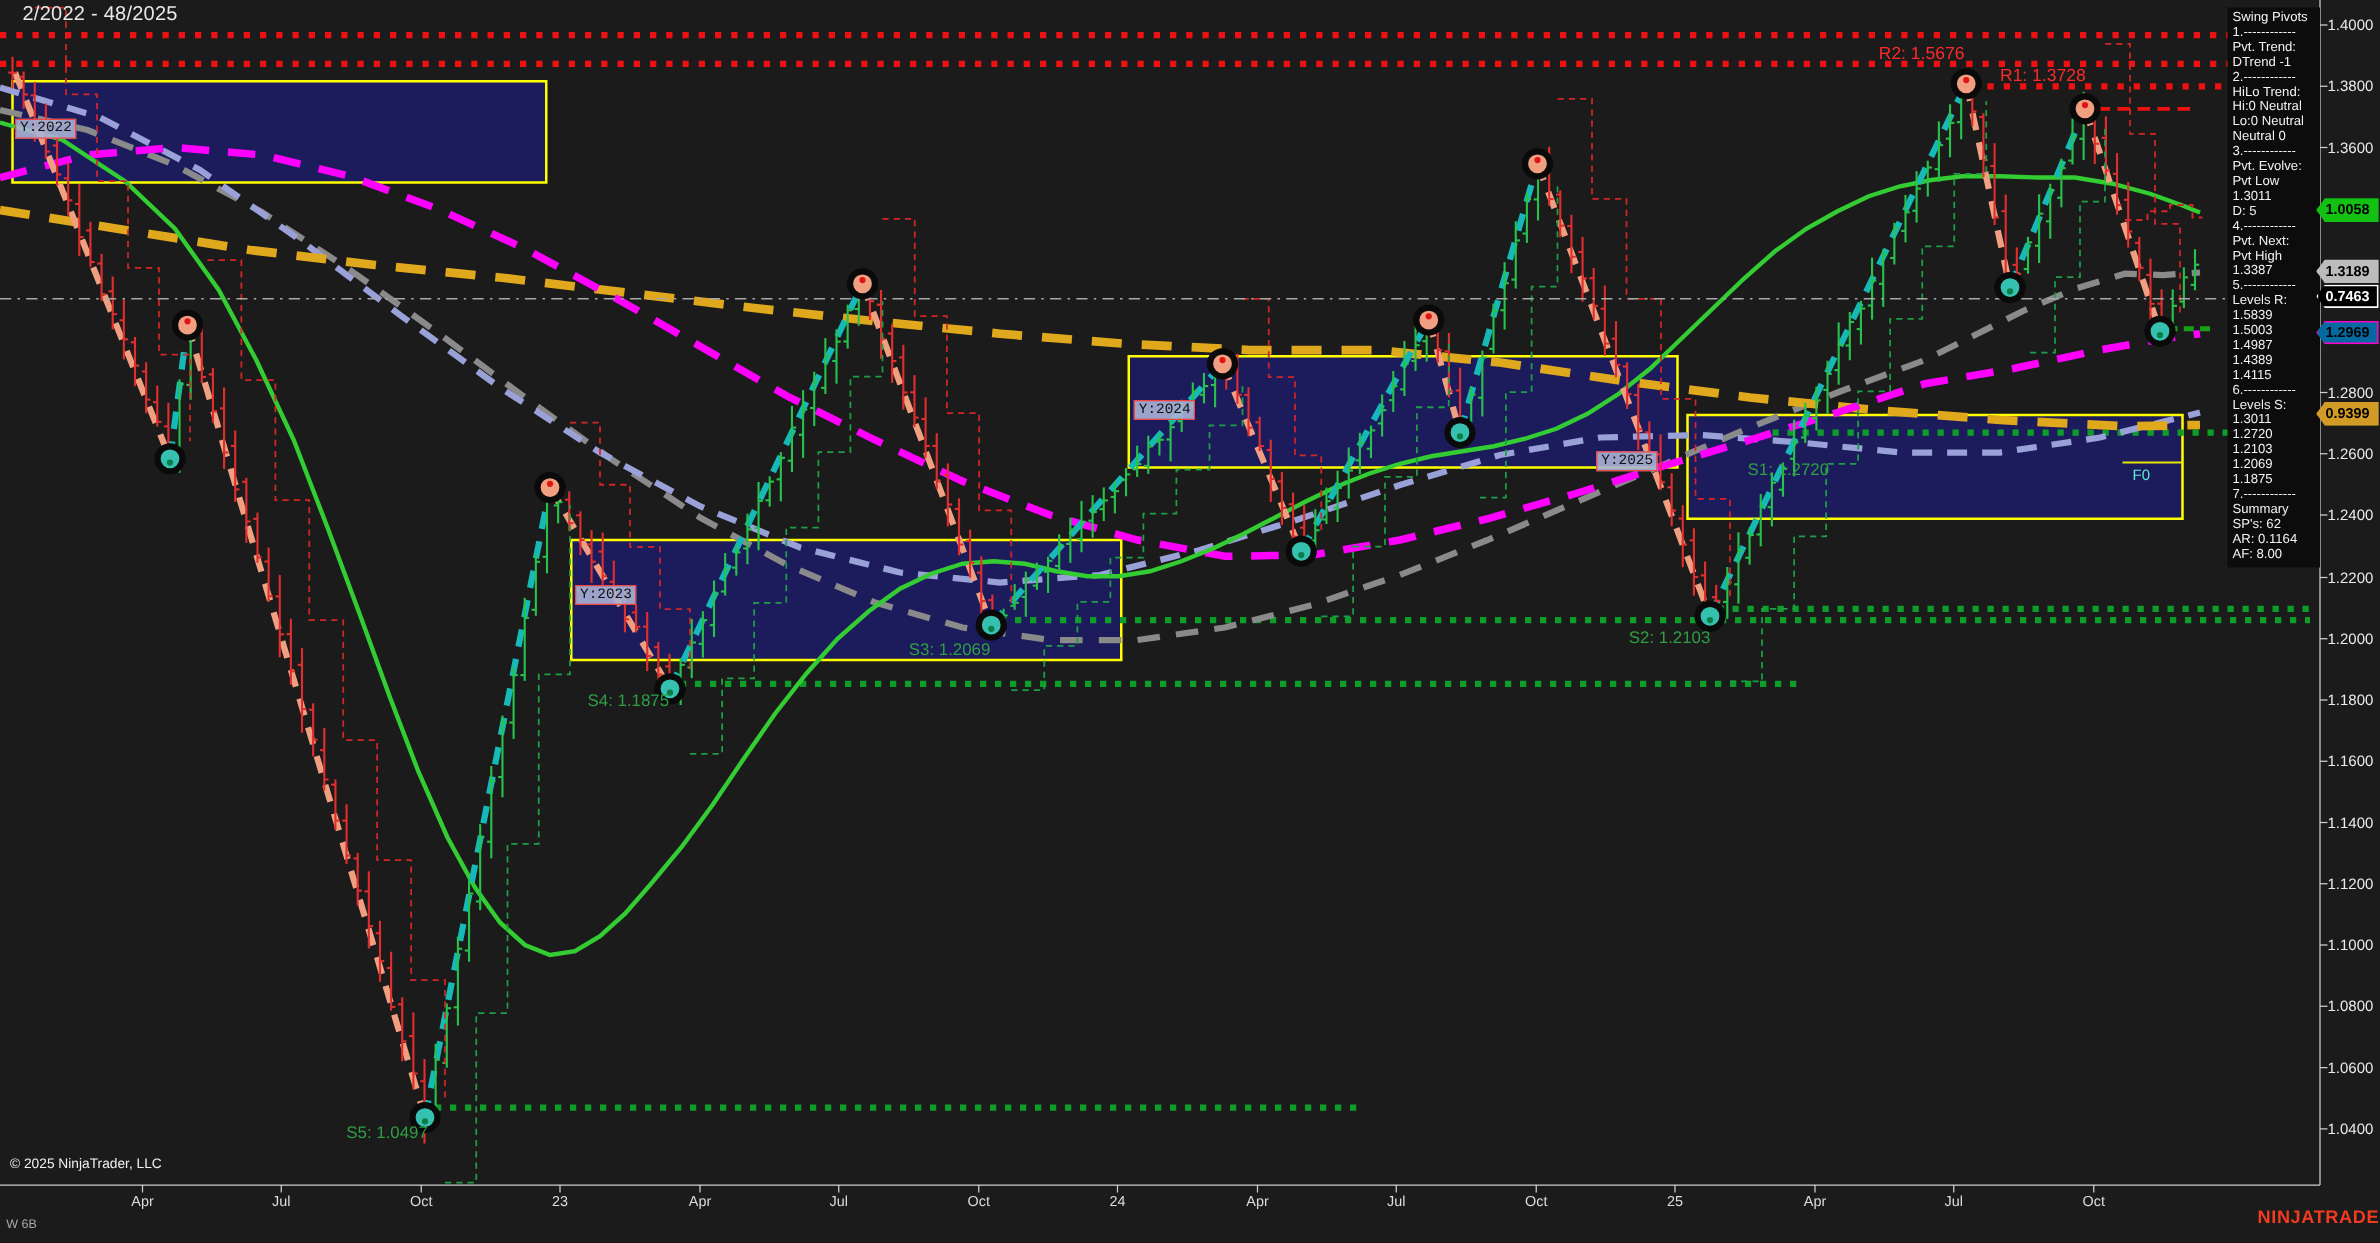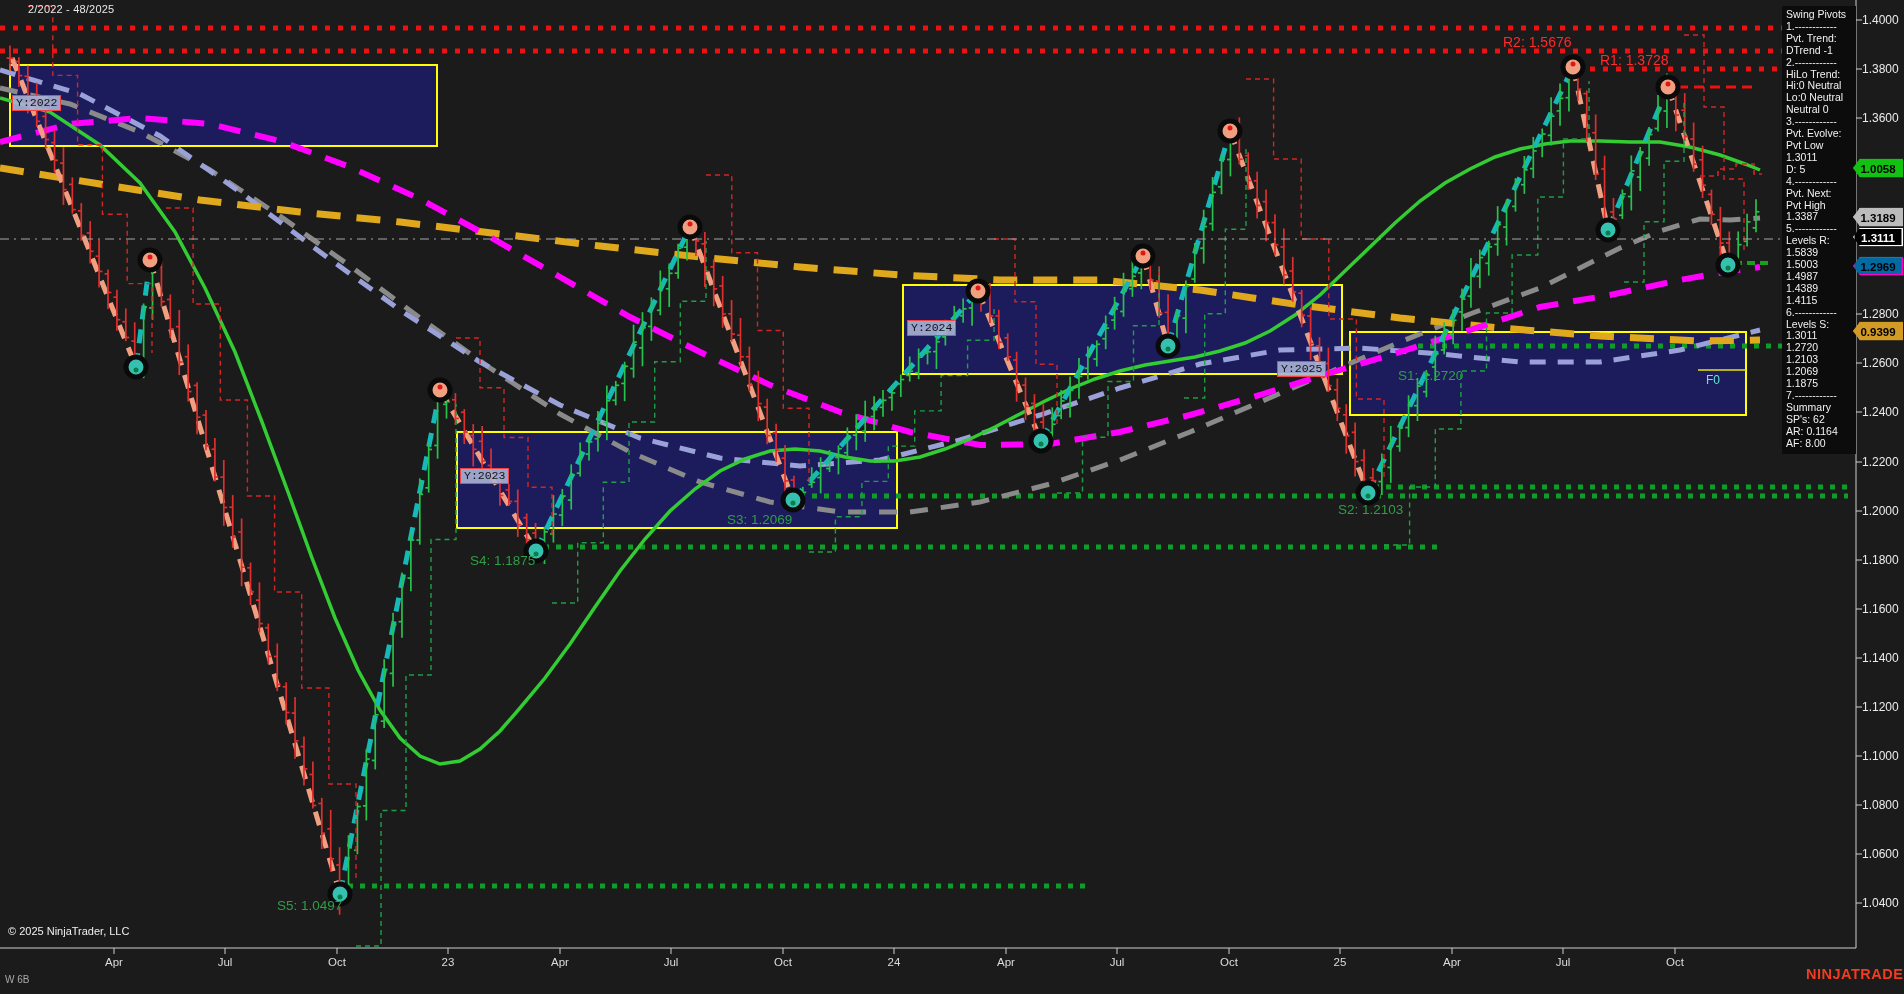--- a/index.html
+++ b/index.html
@@ -1,19 +1,19 @@
 <!DOCTYPE html>
 <html><head>
 <meta charset="utf-8">
 <style>
   html,body{margin:0;padding:0;background:#141414;}
   #app{position:relative;width:1904px;height:994px;background:#1b1b1b;overflow:hidden;
        font-family:"Liberation Sans",sans-serif;}
   #chart-svg{position:absolute;left:0;top:0;}
-  .daterange{position:absolute;left:28px;top:3px;font-size:11px;color:#e8e8e8;letter-spacing:.2px;}
+  .daterange{position:absolute;left:18px;top:3px;font-size:16px;color:#e8e8e8;letter-spacing:.2px;}
   .titlebox{position:absolute;left:8px;top:15px;width:250px;height:62px;background:rgba(8,8,8,.88);padding:2px 6px;}
   .titlebox .t1{font-size:22px;color:#ffffff;line-height:26px;}
   .titlebox .t2{font-size:20px;color:#c7cdf2;line-height:26px;}
   .panel{position:absolute;left:1782px;top:6px;width:70px;background:#0c0c0c;padding:3px 0 4px 4px;}
   .panel div{font-size:10.5px;line-height:11.9px;color:#f2f2f2;white-space:nowrap;}
   .pricelabel{position:absolute;left:1862px;font-size:12px;color:#ececec;transform:translateY(-50%);}
   .badge{position:absolute;left:1853px;width:50px;height:19px;transform:translateY(-50%);
          clip-path:polygon(0 50%,14% 0,100% 0,100% 100%,14% 100%);
          font-size:11.5px;font-weight:bold;display:flex;align-items:center;justify-content:center;}
   .timelabel{position:absolute;top:956px;font-size:11.5px;color:#dcdcdc;transform:translateX(-50%);}
@@ -1200,21 +1200,21 @@
       <div class="pricelabel" style="top: 560px;">1.1800</div>
       <div class="pricelabel" style="top: 609px;">1.1600</div>
       <div class="pricelabel" style="top: 658px;">1.1400</div>
       <div class="pricelabel" style="top: 707px;">1.1200</div>
       <div class="pricelabel" style="top: 756px;">1.1000</div>
       <div class="pricelabel" style="top: 805px;">1.0800</div>
       <div class="pricelabel" style="top: 854px;">1.0600</div>
       <div class="pricelabel" style="top: 903px;">1.0400</div>
       <div class="badge" style="top: 168px; background: rgb(18, 193, 18); color: rgb(0, 0, 0); box-shadow: rgb(18, 193, 18) 0px 0px 0px 1.5px inset;">1.0058</div>
       <div class="badge" style="top: 217px; background: rgb(188, 188, 188); color: rgb(0, 0, 0); box-shadow: rgb(188, 188, 188) 0px 0px 0px 1.5px inset;">1.3189</div>
-      <div class="badge" style="top: 237px; background: rgb(0, 0, 0); color: rgb(255, 255, 255); box-shadow: rgb(255, 255, 255) 0px 0px 0px 1.5px inset;">1.3111</div>
+      <div class="badge" style="top: 237px; background: rgb(0, 0, 0); color: rgb(255, 255, 255); box-shadow: rgb(255, 255, 255) 0px 0px 0px 1.5px inset;">0.7463</div>
       <div class="badge" style="top: 266px; background: #0369a1; color: rgb(0, 0, 0); box-shadow: rgb(255, 0, 204) 0px 0px 0px 1.5px inset;">1.2969</div>
       <div class="badge" style="top: 331px; background: rgb(210, 155, 38); color: rgb(0, 0, 0); box-shadow: rgb(210, 155, 38) 0px 0px 0px 1.5px inset;">0.9399</div>
       <div class="timelabel" style="left: 114px;">Apr</div>
       <div class="timelabel" style="left: 225px;">Jul</div>
       <div class="timelabel" style="left: 337px;">Oct</div>
       <div class="timelabel" style="left: 448px;">23</div>
       <div class="timelabel" style="left: 560px;">Apr</div>
       <div class="timelabel" style="left: 671px;">Jul</div>
       <div class="timelabel" style="left: 783px;">Oct</div>
       <div class="timelabel" style="left: 894px;">24</div>
@@ -1225,21 +1225,21 @@
       <div class="timelabel" style="left: 1452px;">Apr</div>
       <div class="timelabel" style="left: 1563px;">Jul</div>
       <div class="timelabel" style="left: 1675px;">Oct</div>
       <div class="chip" style="left: 12px; top: 95px;">Y:2022</div>
       <div class="chip" style="left: 460px; top: 468px;">Y:2023</div>
       <div class="chip" style="left: 907px; top: 320px;">Y:2024</div>
       <div class="chip" style="left: 1277px; top: 361px;">Y:2025</div>
       <div class="slabel" style="left: 277px; top: 898px;">S5: 1.0497</div>
       <div class="slabel" style="left: 470px; top: 553px;">S4: 1.1875</div>
       <div class="slabel" style="left: 727px; top: 512px;">S3: 1.2069</div>
-      <div class="slabel" style="left: 1303px; top: 502px; margin-left: 35px;">S2: 1.2103</div>
+      <div class="slabel" style="left: 1303px; top: 502px;">S2: 1.2103</div>
       <div class="slabel" style="left: 1398px; top: 340px; margin-top: 28px;">S1: 1.2720</div>
       <div class="rlabel" style="left: 1503px; top: 34px;">R2: 1.5676</div>
       <div class="rlabel" style="left: 1600px; top: 52px;">R1: 1.3728</div>
       <div class="f0label" style="left: 1706px; top: 373px;">F0</div>
     </div>
 
   <div class="copyright">© 2025 NinjaTrader, LLC</div>
   <div class="wlabel">W 6B</div>
   <div class="logo">NINJATRADER</div>
 </div>

